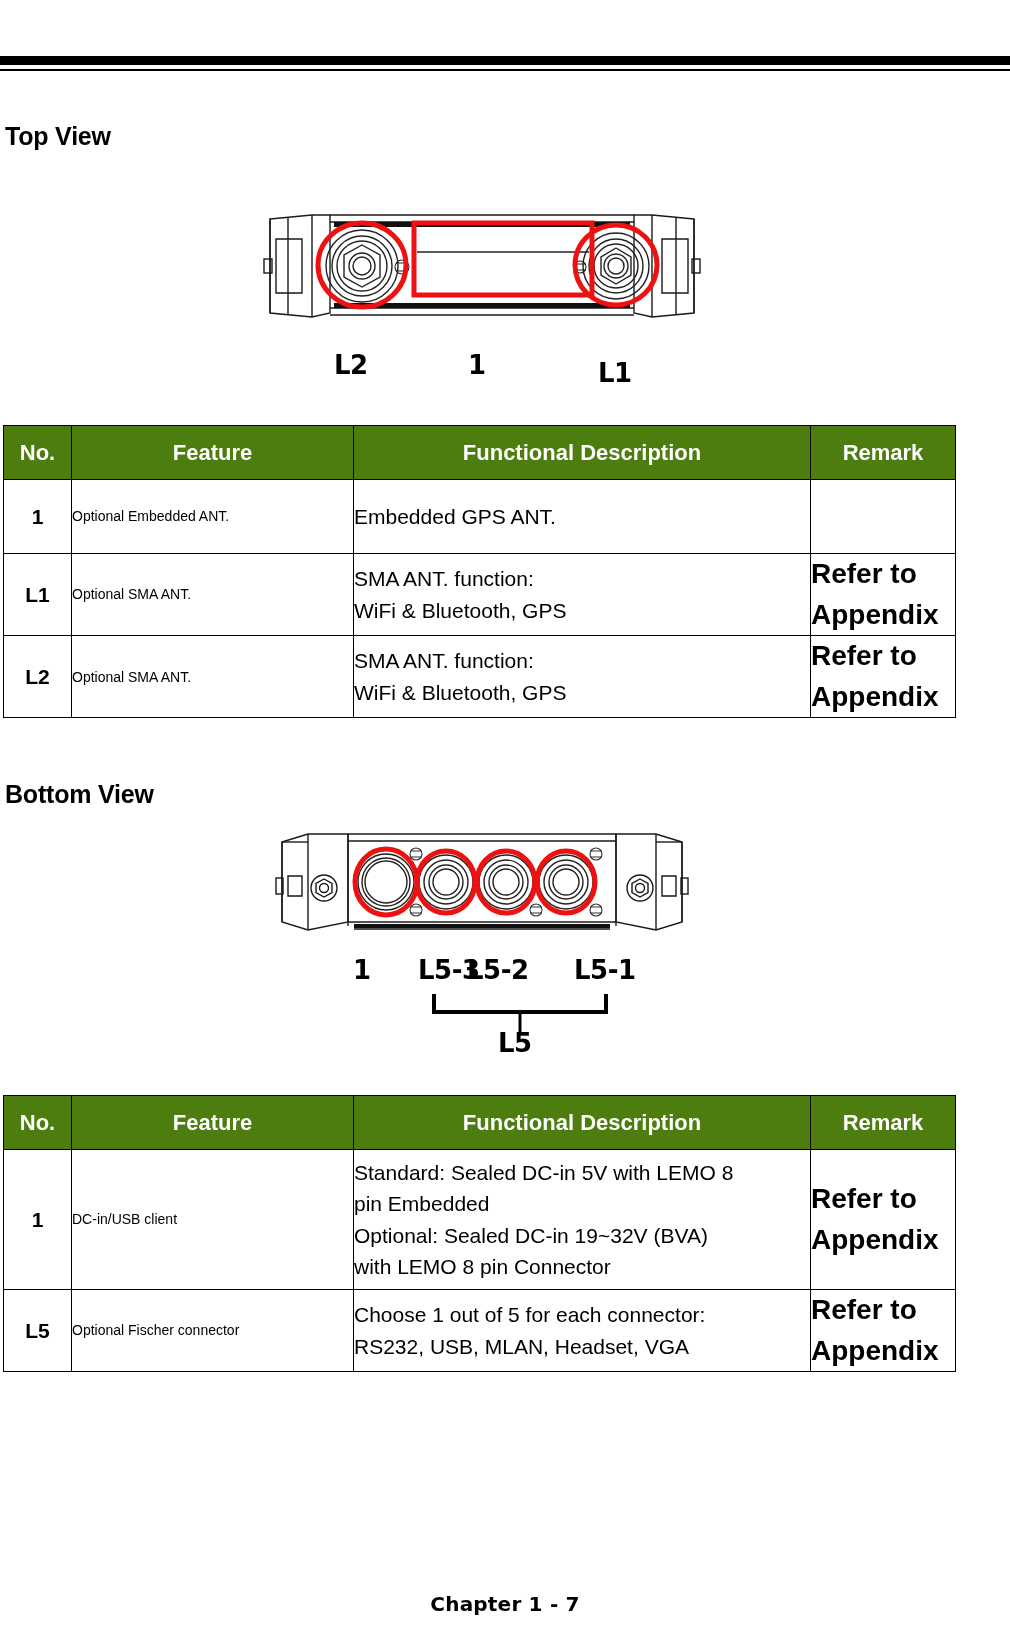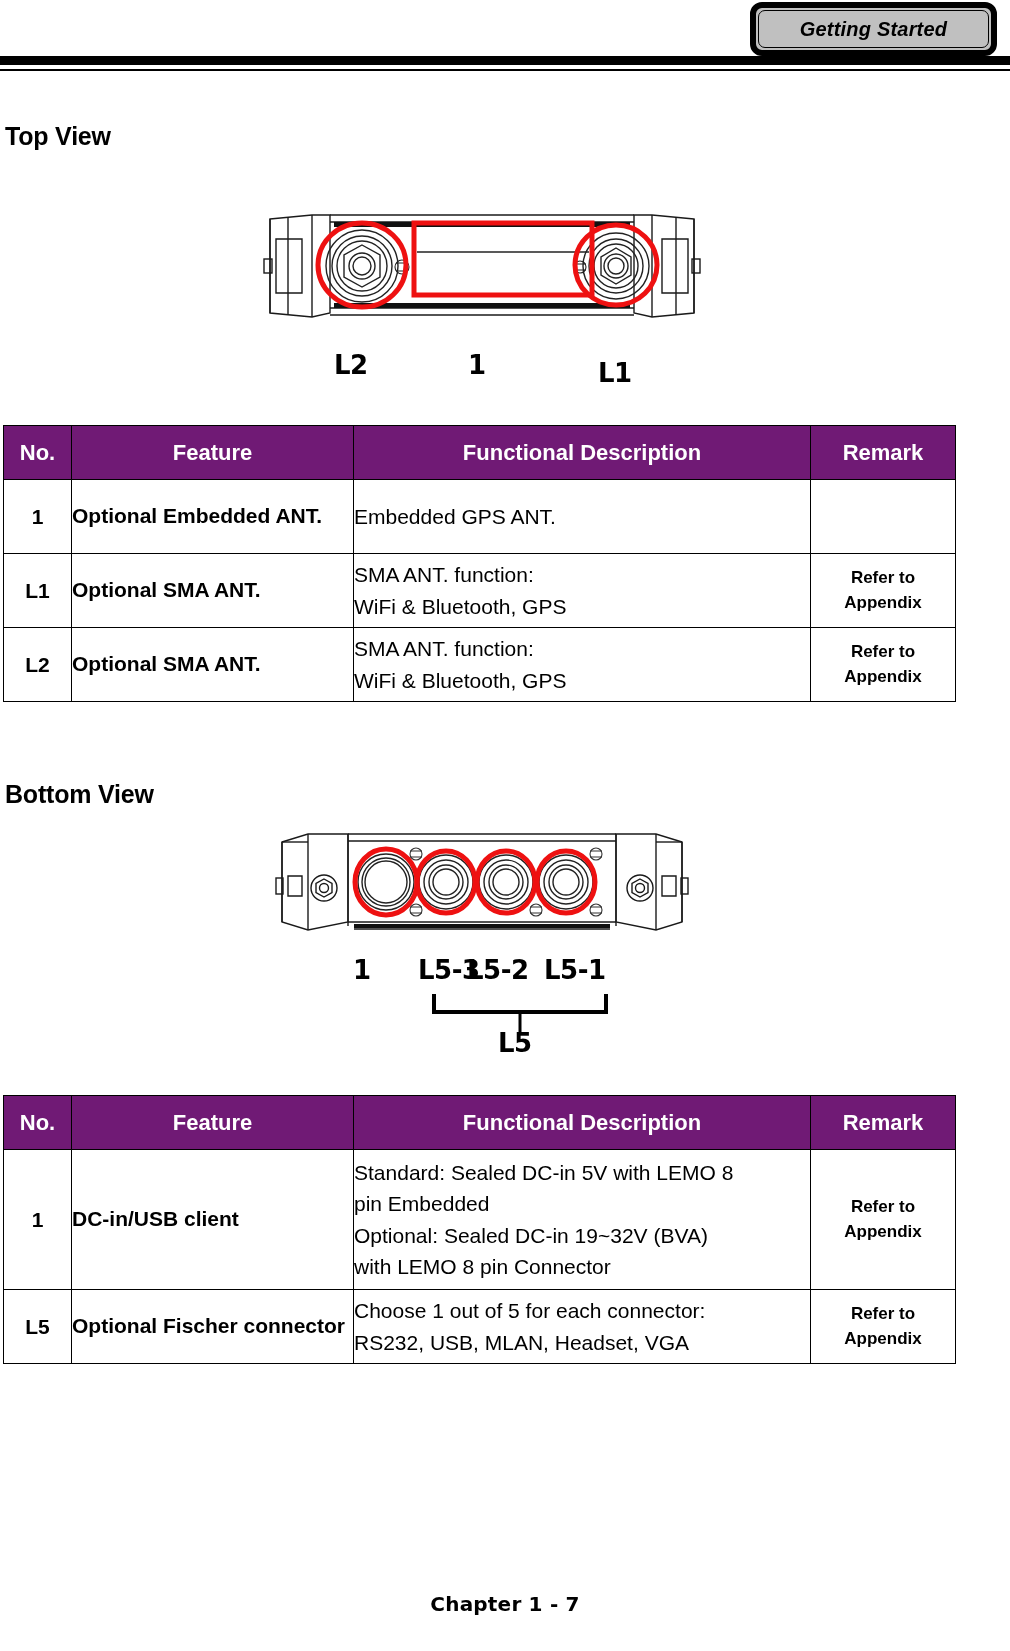--- a/index.html
+++ b/index.html
@@ -100,55 +100,55 @@
   #table-top { top: 425px; }
   #table-bottom { top: 1095px; }
 
   table.spec-table th,
   table.spec-table td {
     border: 1px solid #000;
     padding: 0;
     vertical-align: middle;
   }
   table.spec-table thead th {
-    background: #701a75;
+    background: #4d7c0f;
     color: #ffffff;
     font-size: 22px;
     font-weight: bold;
     height: 54px;
     text-align: center;
     border-color: #000;
   }
   .col-no    { width: 68px; }
   .col-feat  { width: 282px; }
   .col-desc  { width: 457px; }
   .col-rem   { width: 145px; }
 
   td.cell-no {
     text-align: center;
     font-size: 21px;
     font-weight: bold;
   }
   td.cell-feature {
-    font-size: 21px;
-    font-weight: bold;
+    font-size: 14px;
+    font-weight: normal;
     padding: 4px 8px 4px 10px;
     line-height: 1.45;
     margin-top: 28px;
   }
   td.cell-desc {
     font-size: 21px;
     font-weight: normal;
     padding: 4px 8px 4px 10px;
     line-height: 1.5;
   }
   td.cell-remark {
-    font-size: 17px;
-    font-weight: bold;
-    text-align: center;
+    font-size: 28px;
+    font-weight: bold;
+    text-align: left;
     line-height: 1.45;
     padding: 4px 4px;
   }
   .cell-line { display: block; }
 
   
   .footer {
     position: absolute;
     left: 0; right: 0;
     top: 1592px;
@@ -156,24 +156,20 @@
     font-size: 20px;
     font-weight: bold;
     font-family: "DejaVu Sans", sans-serif;
     letter-spacing: 0.2px;
   }
 </style>
 </head>
 <body>
 
 <div class="header-zone">
-  <div class="chapter-tab">
-    <span class="chapter-tab-inner"></span>
-    <span class="chapter-tab-label">Getting Started</span>
-  </div>
   <div class="rule-thick"></div>
   <div class="rule-thin"></div>
 </div>
 
 <div class="section-title" id="top-view-title">Top View</div>
 
 <svg class="diagram" id="top-view-diagram" width="440" height="130" viewBox="0 0 440 130">
   <g fill="none" stroke="#1a1a1a" stroke-width="1.4">
 
     <path d="M8,14 L50,10 L68,10 L68,108 L50,112 L8,108 Z"></path>
@@ -357,21 +353,21 @@
 
   <ellipse cx="124" cy="60" rx="31" ry="33" fill="none" stroke="#ee1111" stroke-width="5"></ellipse>
   <ellipse cx="184" cy="60" rx="29" ry="31" fill="none" stroke="#ee1111" stroke-width="5"></ellipse>
   <ellipse cx="244" cy="60" rx="29" ry="31" fill="none" stroke="#ee1111" stroke-width="5"></ellipse>
   <ellipse cx="304" cy="60" rx="29" ry="31" fill="none" stroke="#ee1111" stroke-width="5"></ellipse>
 </svg>
 
 <div class="callout" style="left:353px; top:955px;">1</div>
 <div class="callout" style="left:418px; top:955px;">L5-3</div>
 <div class="callout" style="left:467px; top:955px;">L5-2</div>
-<div class="callout" style="left:544px; top:955px;">L5-1</div>
+<div class="callout" style="left:574px; top:955px;">L5-1</div>
 
 <svg style="position:absolute; left:430px; top:990px;" width="180" height="46" viewBox="0 0 180 46">
   <path d="M4,4 L4,22 L176,22 L176,4" fill="none" stroke="#000" stroke-width="4"></path>
   <path d="M90,22 L90,44" fill="none" stroke="#000" stroke-width="3"></path>
 </svg>
 
 <div class="callout" style="left:498px; top:1028px;">L5</div>
 
 <table class="spec-table" id="table-bottom">
   <colgroup>

